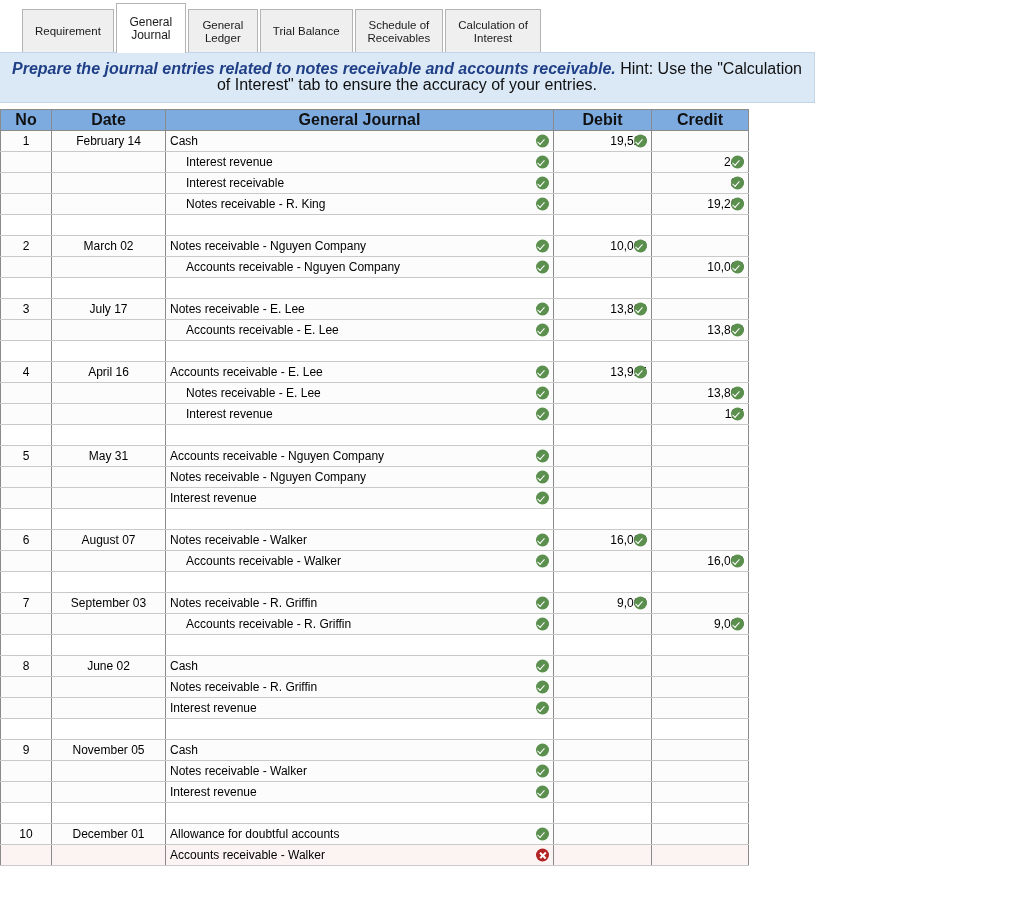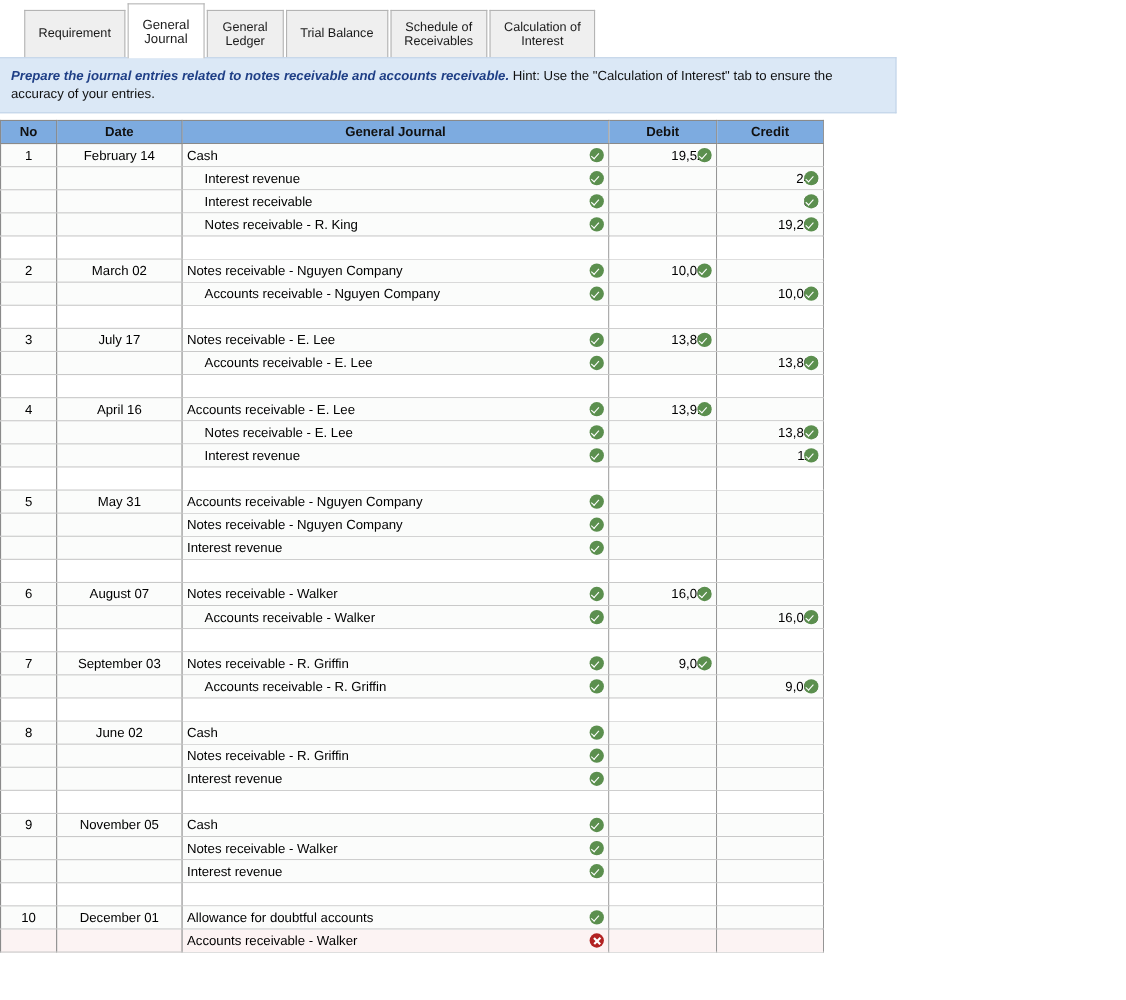--- a/index.html
+++ b/index.html
@@ -54,43 +54,44 @@
 
   
   .banner {
     width: 815px;
     background: #dbe8f6;
     border: 1px solid #c2d4e8;
     border-left: none;
     box-sizing: border-box;
     padding: 8px 10px 9px 10px;
     line-height: 16px;
-    font-size: 12px;
+    font-size: 16px;
     position: relative;
     margin-top: -1px;
+    text-align: center;
   }
   .banner-strong {
     font-weight: bold;
     font-style: italic;
     color: #1f3f86;
   }
   .banner-rest { color: #101010; }
 
   
   .jtable {
     border-collapse: collapse;
     table-layout: fixed;
     width: 743px;
     margin-top: 6px;
     border: 1px solid #8a8a8a;
   }
   .jtable th {
     background: #7dabe0;
     border: 1px solid #8a8a8a;
-    font-size: 12px;
+    font-size: 16px;
     font-weight: bold;
     color: #111111;
     height: 20px;
     padding: 0;
     text-align: center;
   }
   .jtable td {
     border: 1px solid #c9c9c9;
     border-left-color: #8a8a8a;
     border-right-color: #8a8a8a;

